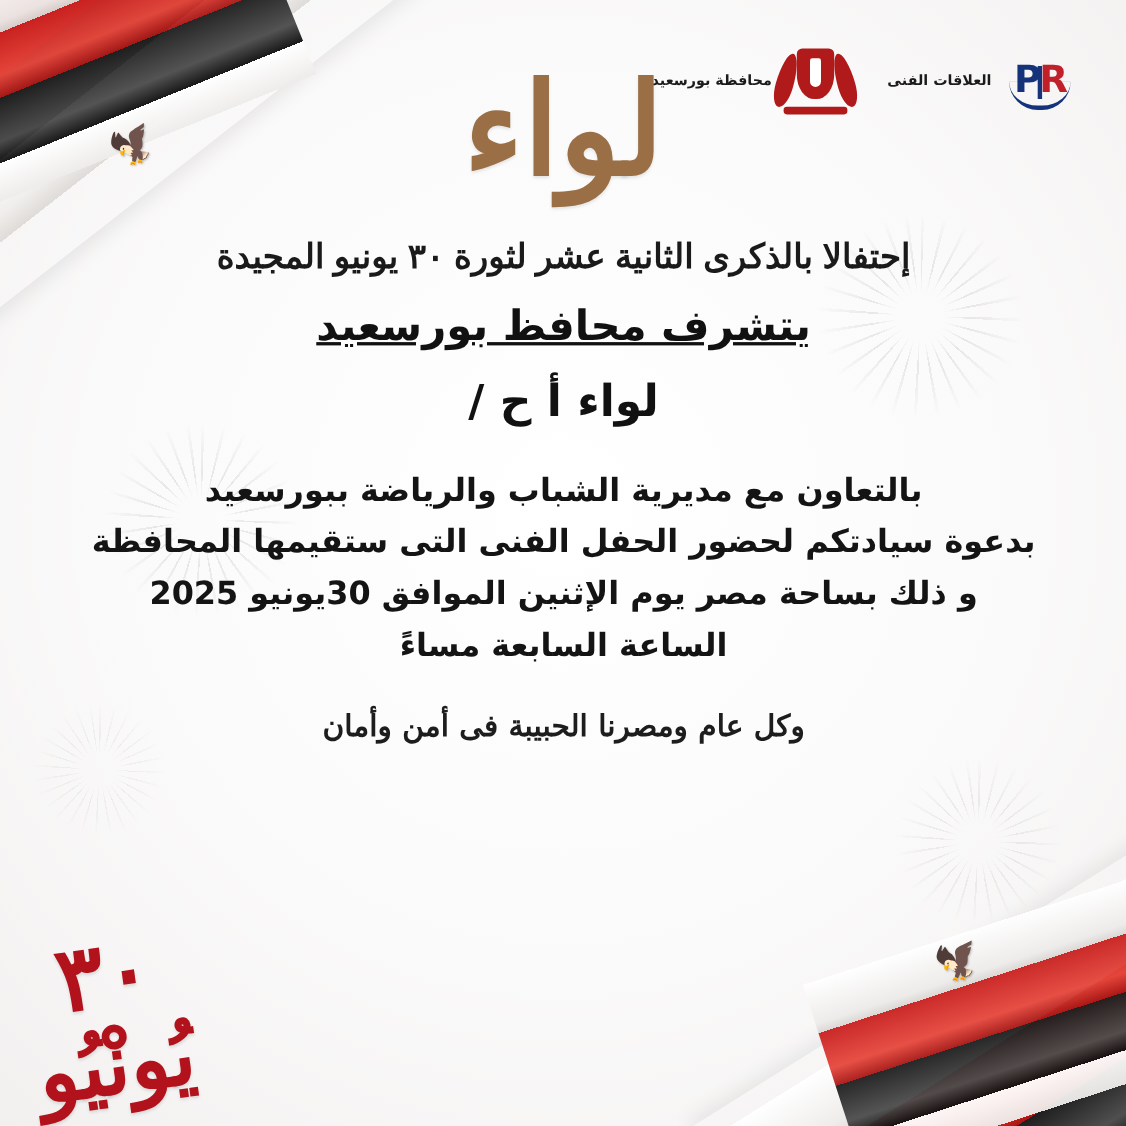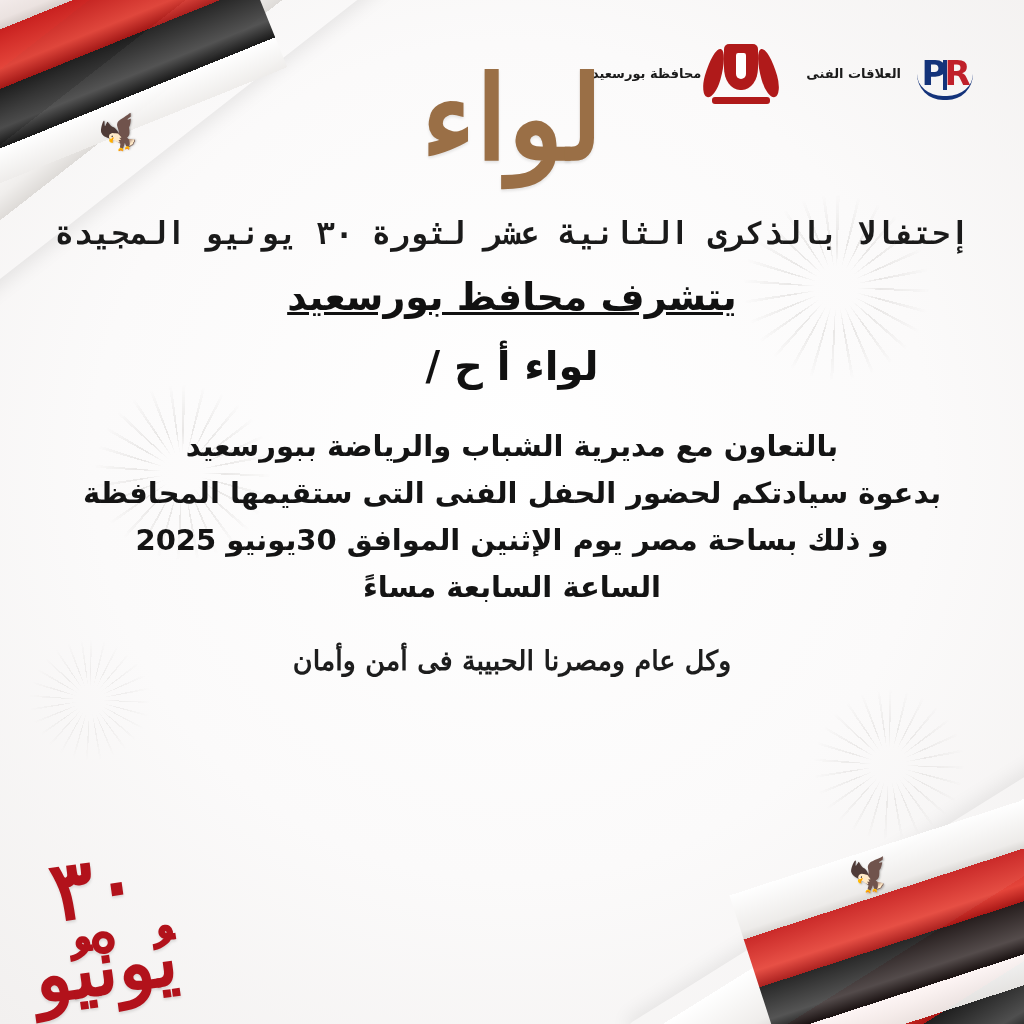--- a/index.html
+++ b/index.html
@@ -313,21 +313,21 @@
     font-size: 116px;
     font-weight: bold;
     color: #9a6f46;
     letter-spacing: 2px;
     text-shadow: 0 2px 3px rgba(0,0,0,0.10);
     line-height: 1.15;
   }
 
   .line-occasion {
     margin-top: 30px;
-    font-family: Liberation Mono, monospace;
+    font-family: Liberation Sans, sans-serif;
     font-size: 31px;
     font-weight: bold;
     color: #1a1a1a;
     letter-spacing: 1px;
   }
 
   .line-honor {
     margin-top: 22px;
     font-family: "DejaVu Sans", sans-serif;
     font-size: 38px;

